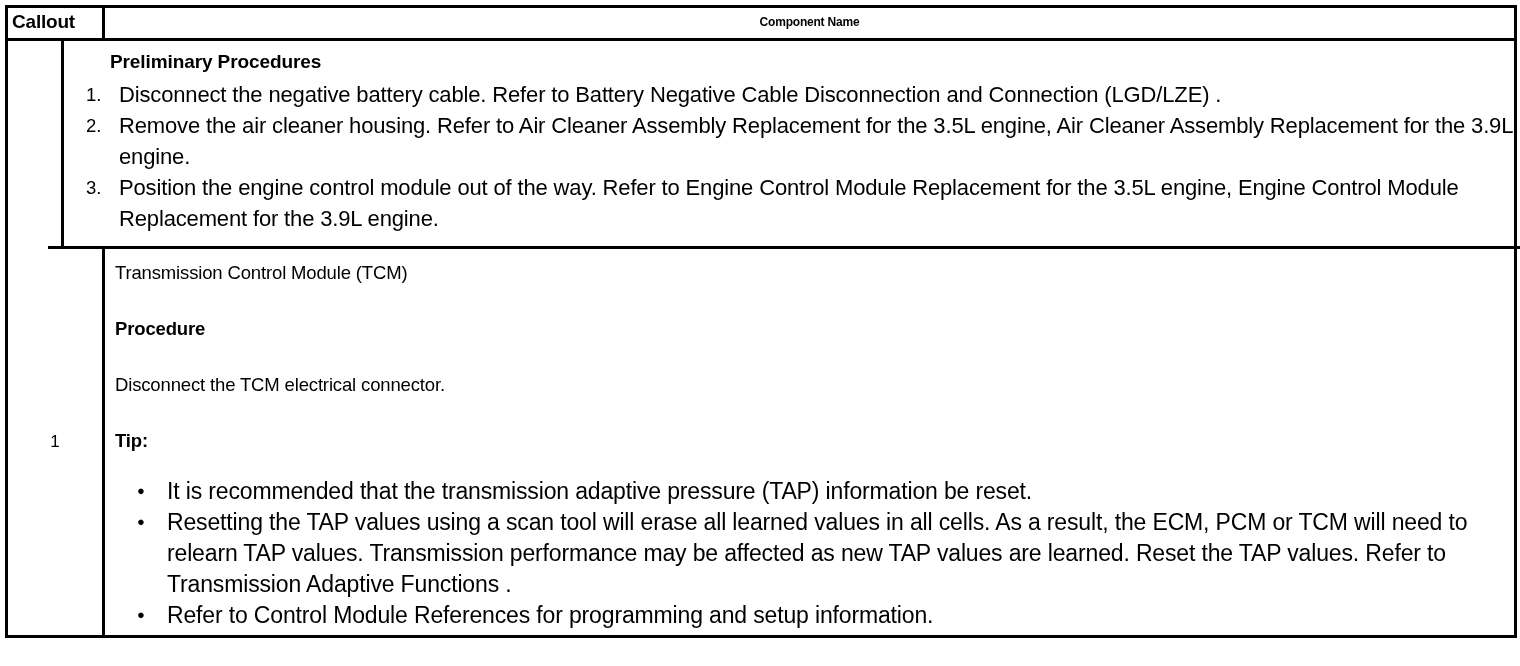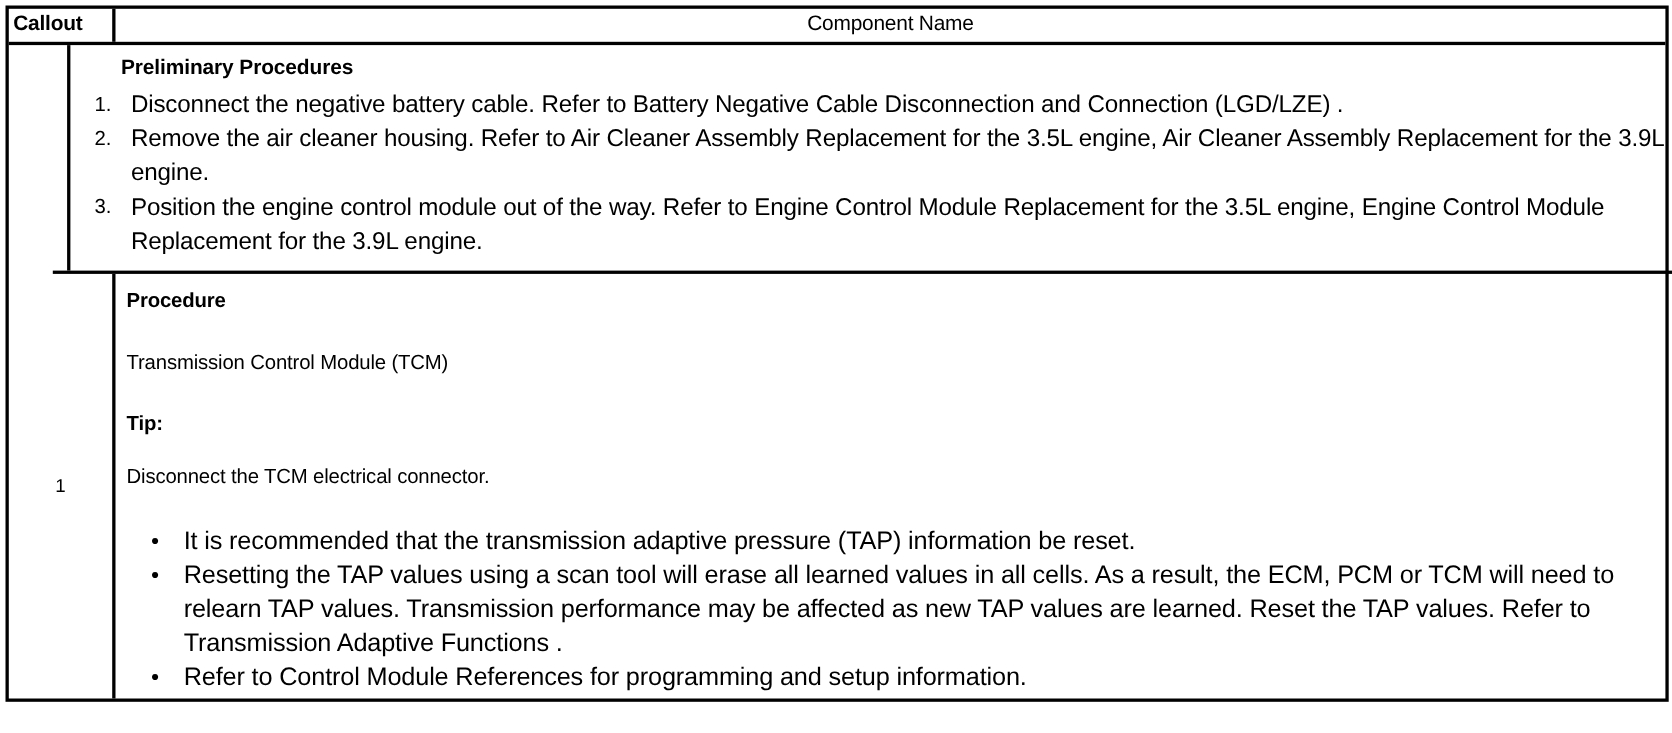--- a/index.html
+++ b/index.html
@@ -64,22 +64,22 @@
     font-weight: bold;
     letter-spacing: -0.2px;
   }
   .row-header .cell-component {
     display: flex;
     align-items: center;
     justify-content: center;
     padding: 3px 0 5px 0;
   }
   .header-component-text {
-    font-size: 19px;
-    font-weight: normal;
+    font-size: 12px;
+    font-weight: bold;
     letter-spacing: -0.2px;
   }
 
   
   .row-prelim .cell-callout-empty {
     width: 16px;
     min-width: 16px;
     border-right: 3px solid #000;
     box-sizing: border-box;
   }
@@ -188,24 +188,24 @@
         <li>Position the engine control module out of the way. Refer to Engine Control Module Replacement for the 3.5L engine, Engine Control Module Replacement for the 3.9L engine.</li>
       </ol>
     </div>
   </div>
 
   <div class="row row-item">
     <div class="cell-callout">
       <span class="callout-number">1</span>
     </div>
     <div class="item-body">
+      <div class="item-line">Transmission Control Module (TCM)</div>
       <div class="item-line bold">Procedure</div>
-      <div class="item-line">Transmission Control Module (TCM)</div>
+      <div class="item-line">Disconnect the TCM electrical connector.</div>
       <div class="item-line tip">Tip:</div>
-      <div class="item-line">Disconnect the TCM electrical connector.</div>
       <ul class="tip-list">
         <li>It is recommended that the transmission adaptive pressure (TAP) information be reset.</li>
         <li>Resetting the TAP values using a scan tool will erase all learned values in all cells. As a result, the ECM, PCM or TCM will need to relearn TAP values. Transmission performance may be affected as new TAP values are learned. Reset the TAP values. Refer to Transmission Adaptive Functions .</li>
         <li>Refer to Control Module References for programming and setup information.</li>
       </ul>
     </div>
   </div>
 
 </div>
 

